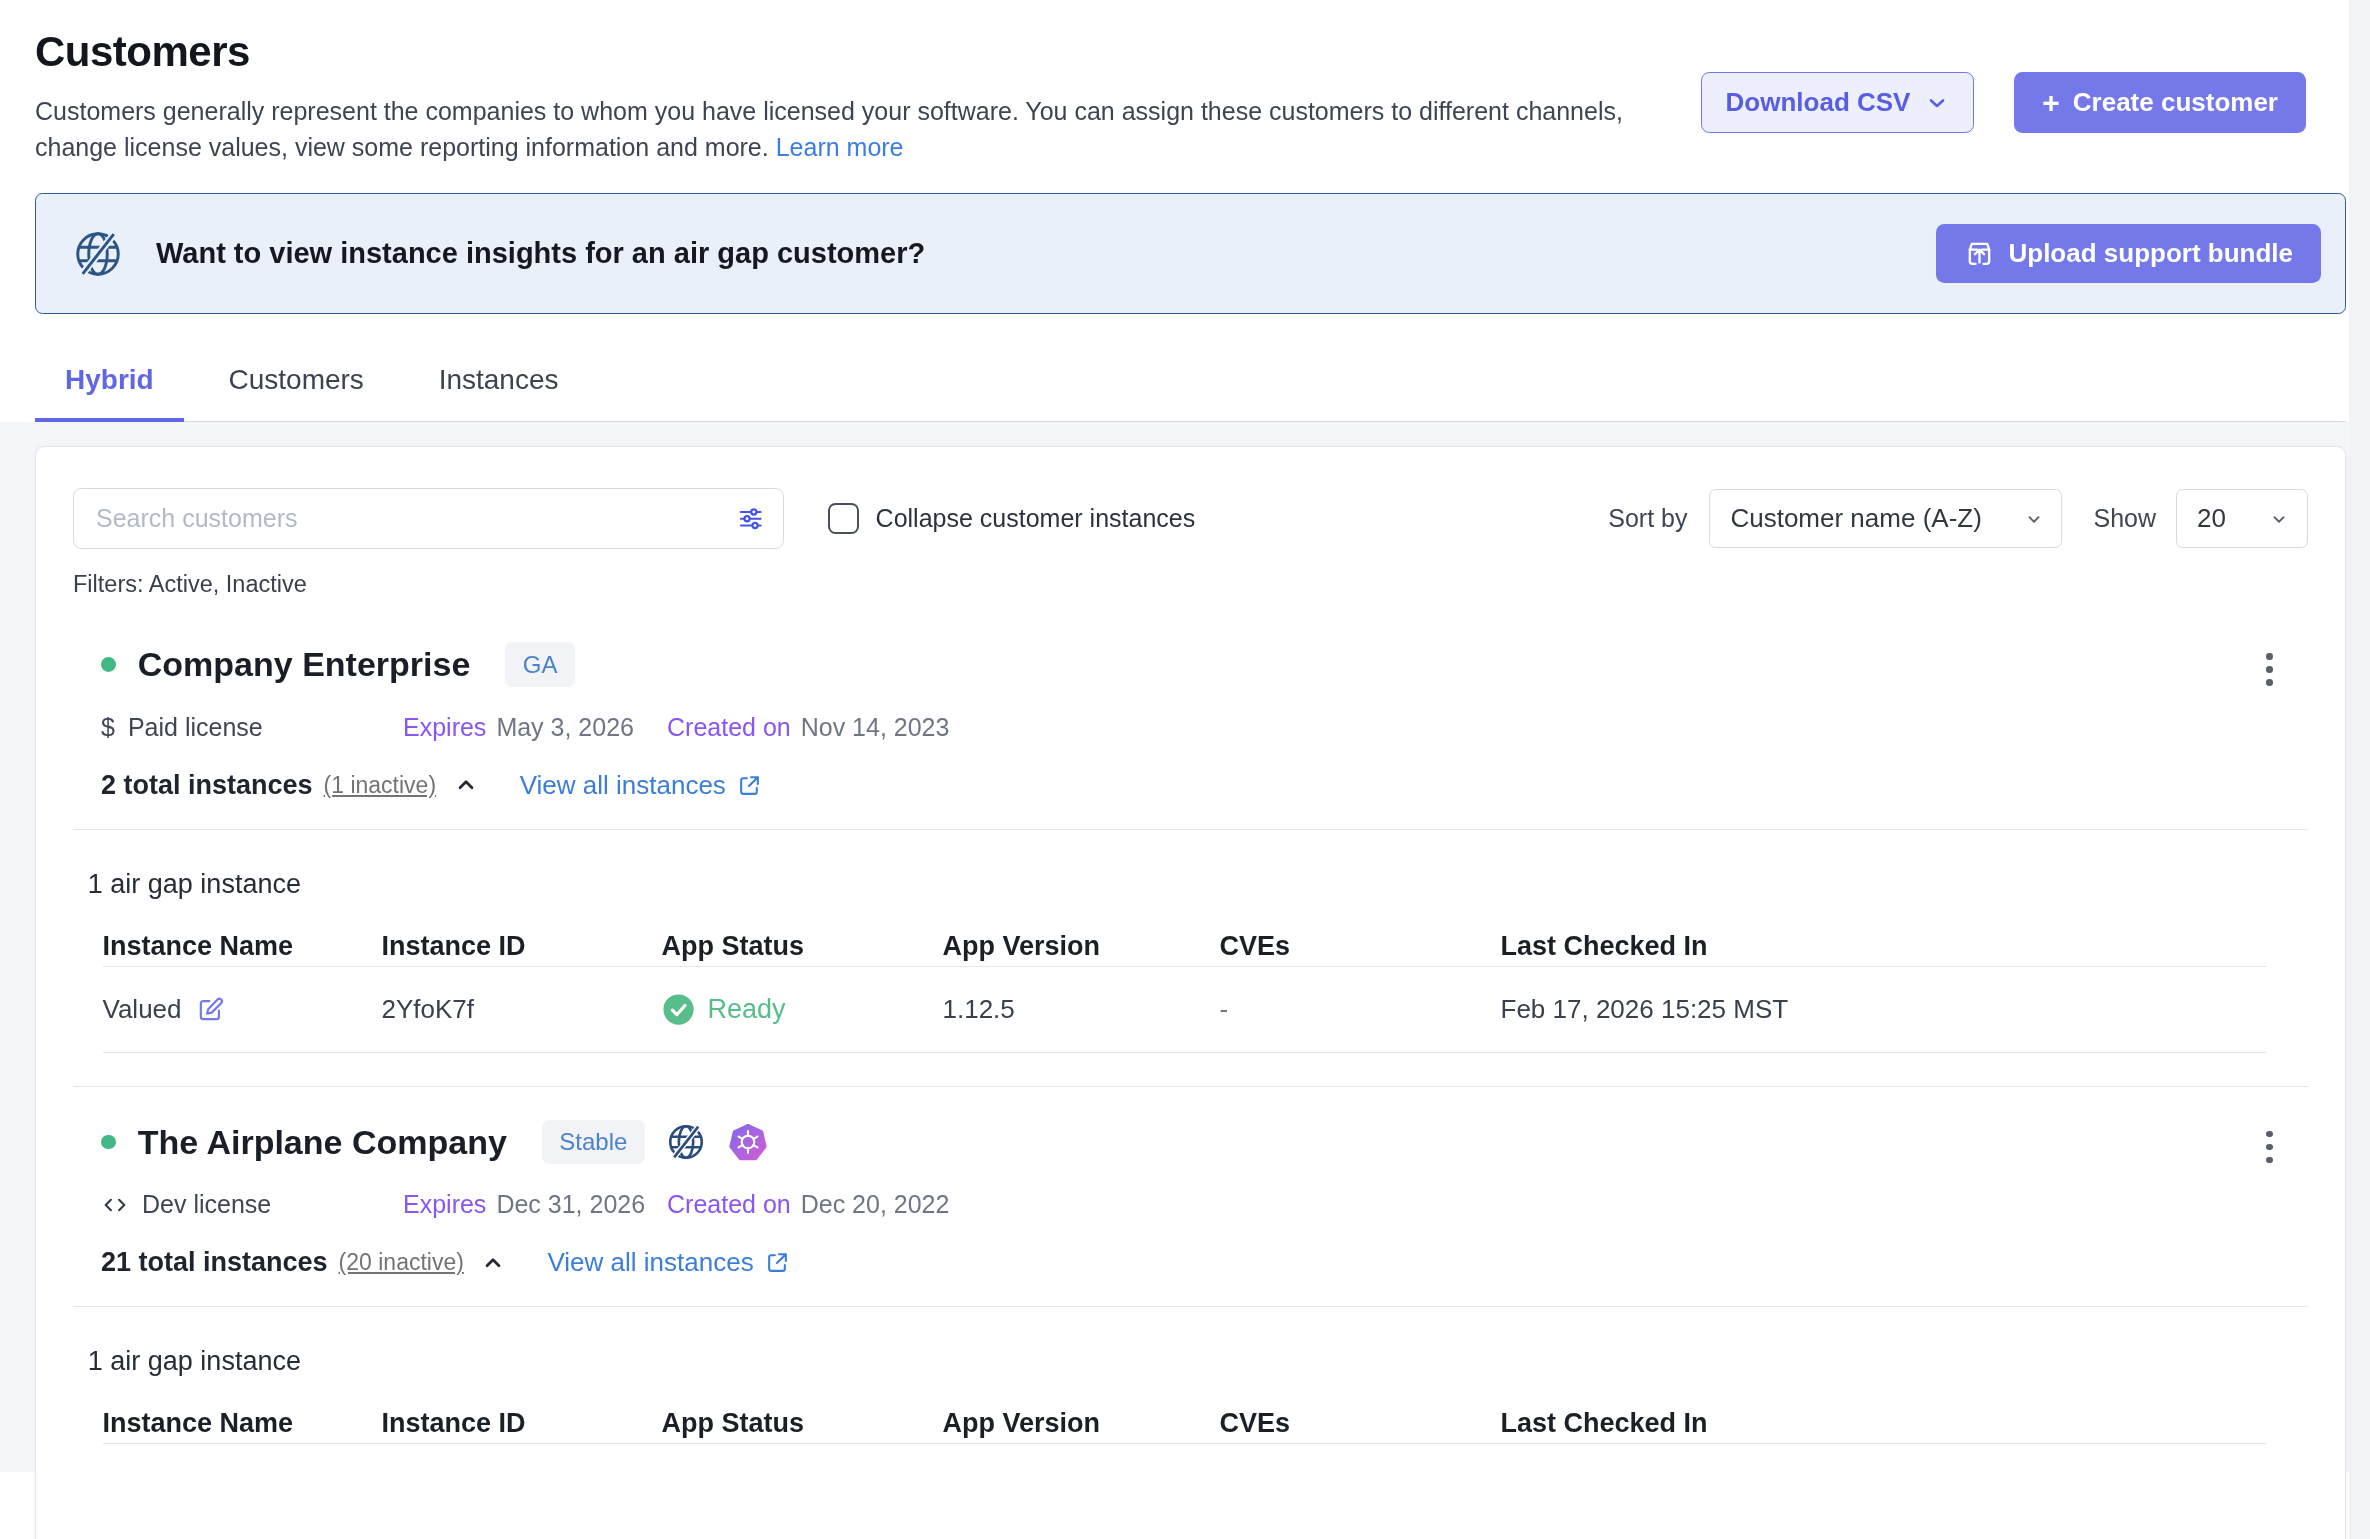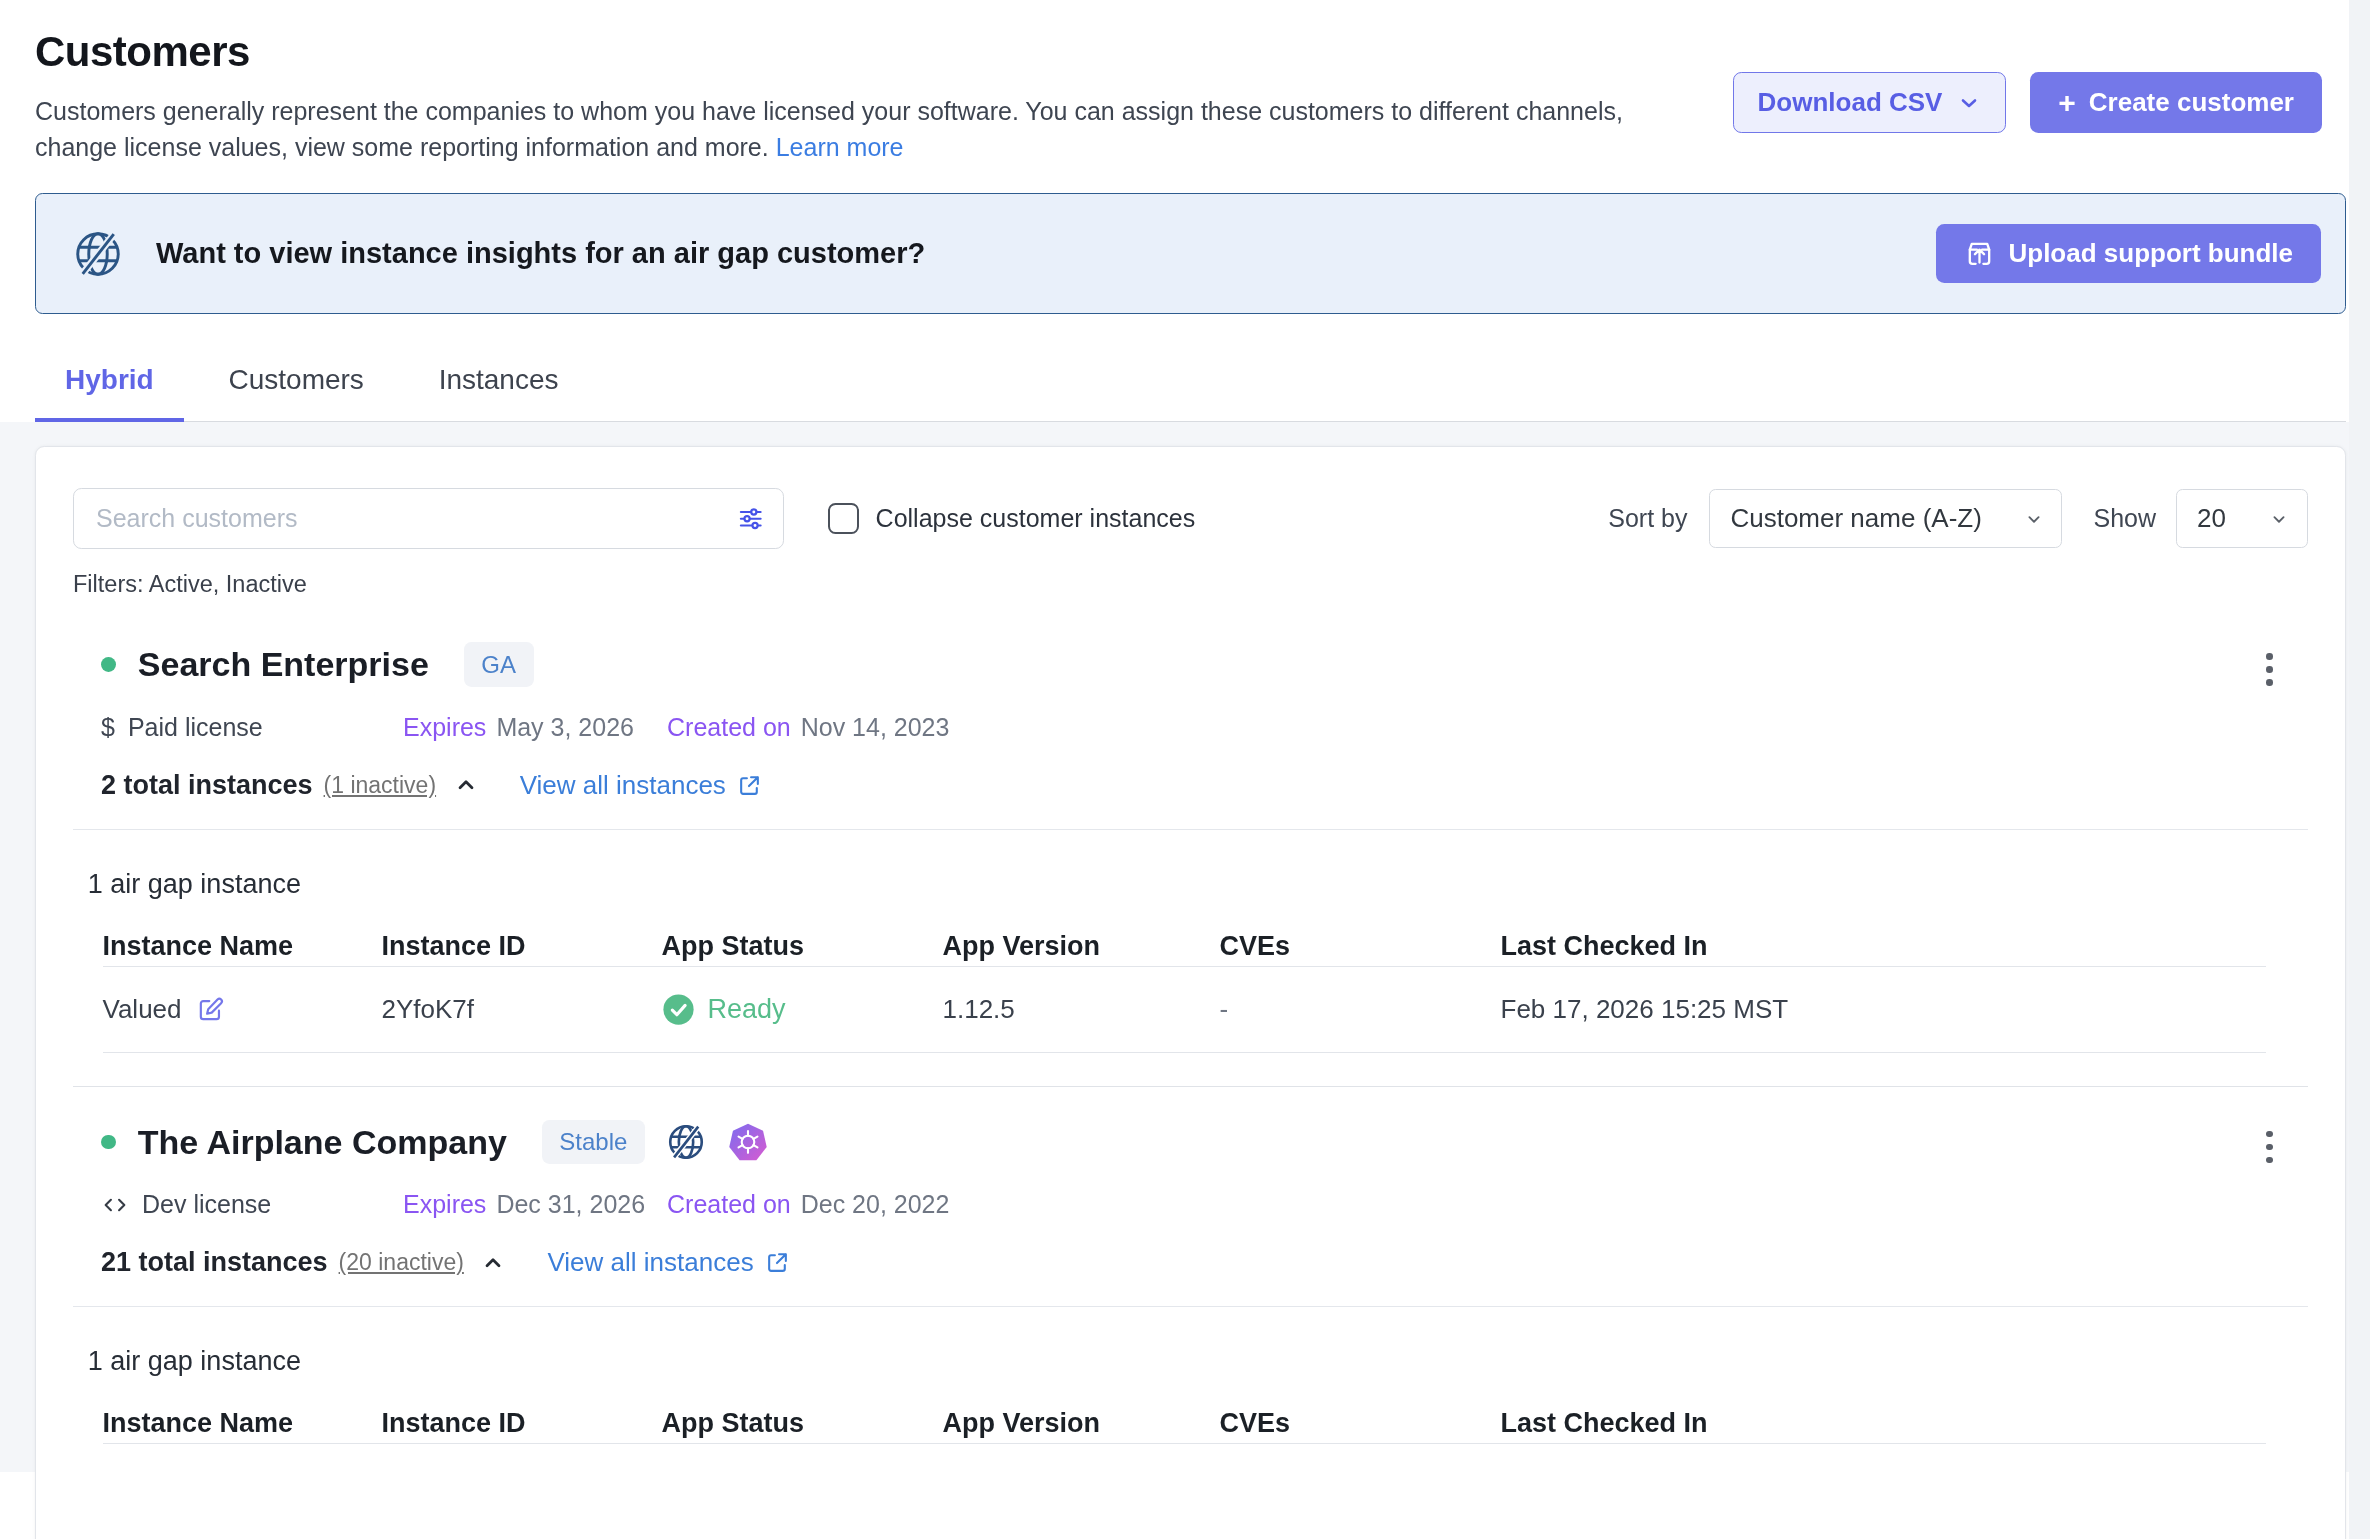--- a/index.html
+++ b/index.html
@@ -5,21 +5,21 @@
   html,body{margin:0;padding:0;}
   body{font-family:"Liberation Sans",sans-serif;background:#fff;}
   .page{position:relative;width:2370px;height:1539px;background:#fff;overflow:hidden;}
   .scroll-strip{position:absolute;top:0;right:0;width:21px;height:1539px;background:#f1f3f6;z-index:40;}
 
   
   .header{position:relative;padding:28px 55px 0 35px;}
   .page-title{font-size:42px;font-weight:700;color:#13161c;margin:0;letter-spacing:-0.5px;}
   .page-desc{margin-top:16.6px;font-size:25px;line-height:1.45;color:#3e4551;max-width:1661px;}
   .link{color:#3b7de2;cursor:pointer;text-decoration:none;}
-  .header-actions{position:absolute;top:72px;right:48px;display:flex;gap:24px;}
+  .header-actions{position:absolute;top:72px;right:64px;display:flex;gap:40px;}
   .btn{display:inline-flex;align-items:center;justify-content:center;height:61px;border-radius:8.3px;
        font-size:26px;font-weight:700;cursor:pointer;box-sizing:border-box;white-space:nowrap;}
   .btn-outline{background:#edeffd;border:1.8px solid #7177e9;color:#585ee4;padding:0 24px;gap:14.8px;}
   .btn-solid{background:#7478e9;border:none;color:#fff;padding:0 28px;gap:13px;}
   .plus-glyph{font-size:30px;font-weight:700;line-height:1;}
 
   
   .banner{margin:28px 24px 0 35px;height:121px;background:#e9f0fa;border:1.8px solid #2e5c8f;border-radius:7.4px;
           display:flex;align-items:center;box-sizing:border-box;padding:0 24px 0 35px;}
   .banner-text{margin-left:31px;font-size:29px;font-weight:700;color:#15181e;}
@@ -185,21 +185,21 @@
           <svg width="22" height="22" viewBox="0 0 24 24" fill="none" stroke="#5a6068" stroke-width="2" stroke-linecap="round" stroke-linejoin="round">
               <path d="M7 10 L12 15 L17 10"></path>
             </svg>
         </div>
       </div>
       <div class="filters-note">Filters: Active, Inactive</div>
 
       <div class="customer">
         <div class="customer-head">
           <span class="status-dot"></span>
-          <span class="customer-name">Search Enterprise</span>
+          <span class="customer-name">Company Enterprise</span>
           <span class="channel-badge">GA</span>
           <span class="kebab">
               <i></i>
               <i></i>
               <i></i>
             </span>
         </div>
         <div class="meta-row">
           <span class="license-group">
             <span class="dollar-glyph">$</span>

